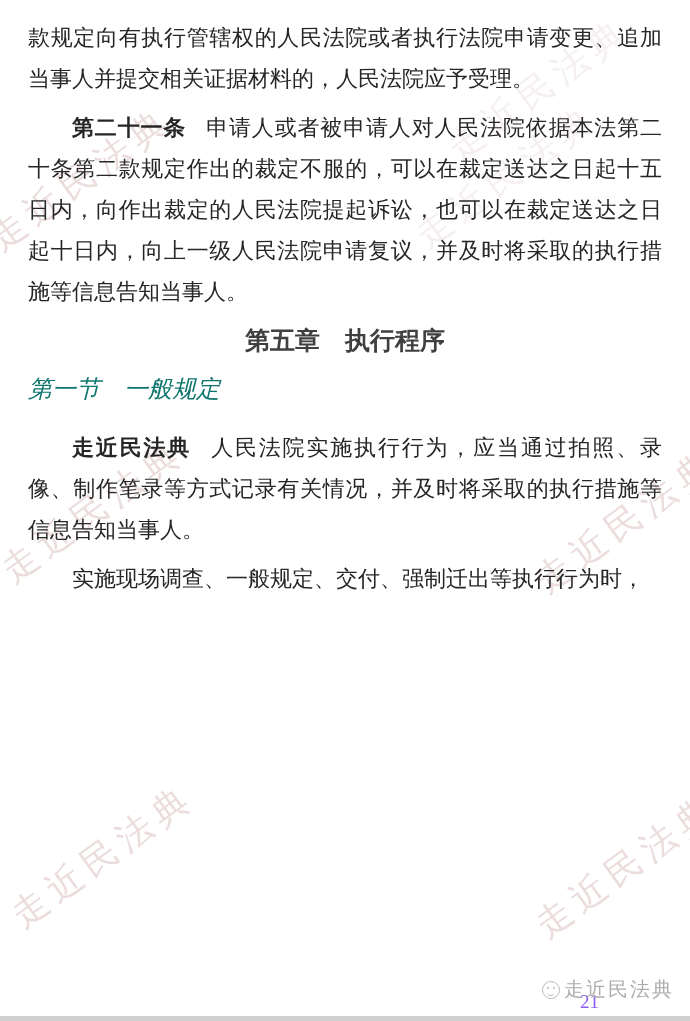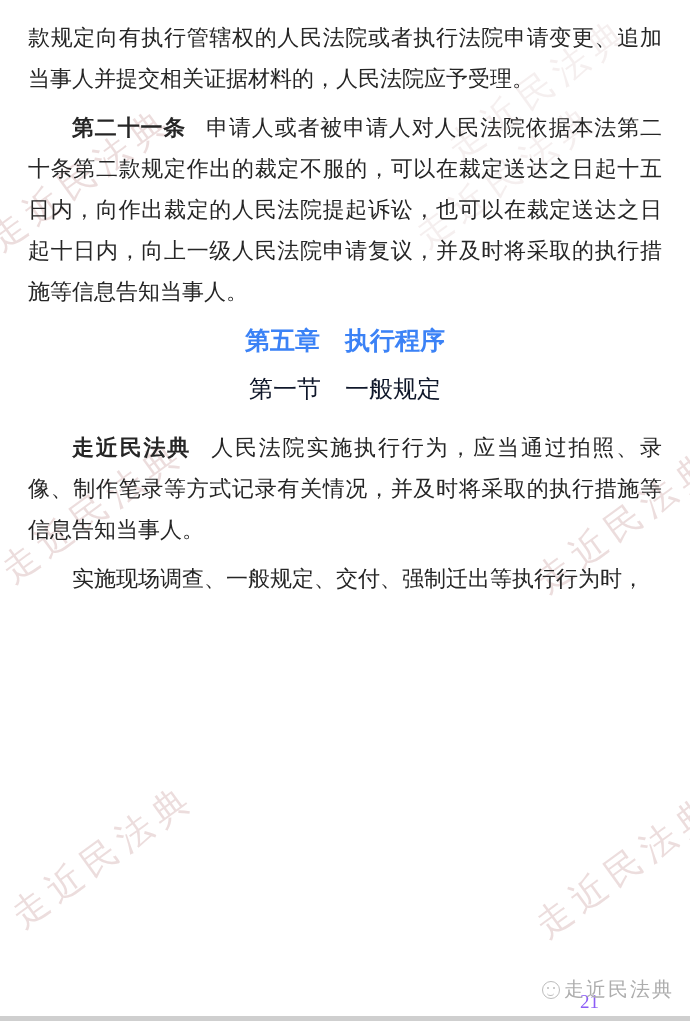--- a/index.html
+++ b/index.html
@@ -48,30 +48,30 @@
   .content p.first { margin-top: 8px; }
   .indent { text-indent: 2em; }
   .lead { font-weight: bold; margin-right: 20px; }
   .chapter {
     margin-top: 36px;
     text-align: center;
     font-family: Liberation Serif, serif;
     font-weight: bold;
     font-size: 25px;
     line-height: 41px;
-    color: #3b82f6;
+    color: #404040;
     text-indent: 0;
   }
   .section {
     margin-top: 5px;
-    text-align: center;
     font-size: 24px;
     line-height: 41px;
-    color: #0f172a;
+    color: #0f766e;
     text-indent: 0;
+    font-style: italic;
   }
   .after-headings { margin-top: 17px !important; }
   
   .page-number {
     position: absolute;
     left: 580px; top: 991px;
     z-index: 1;
     font-size: 19px;
     color: #8b5cf6;
     font-family: "Liberation Serif", "DejaVu Serif", serif;

